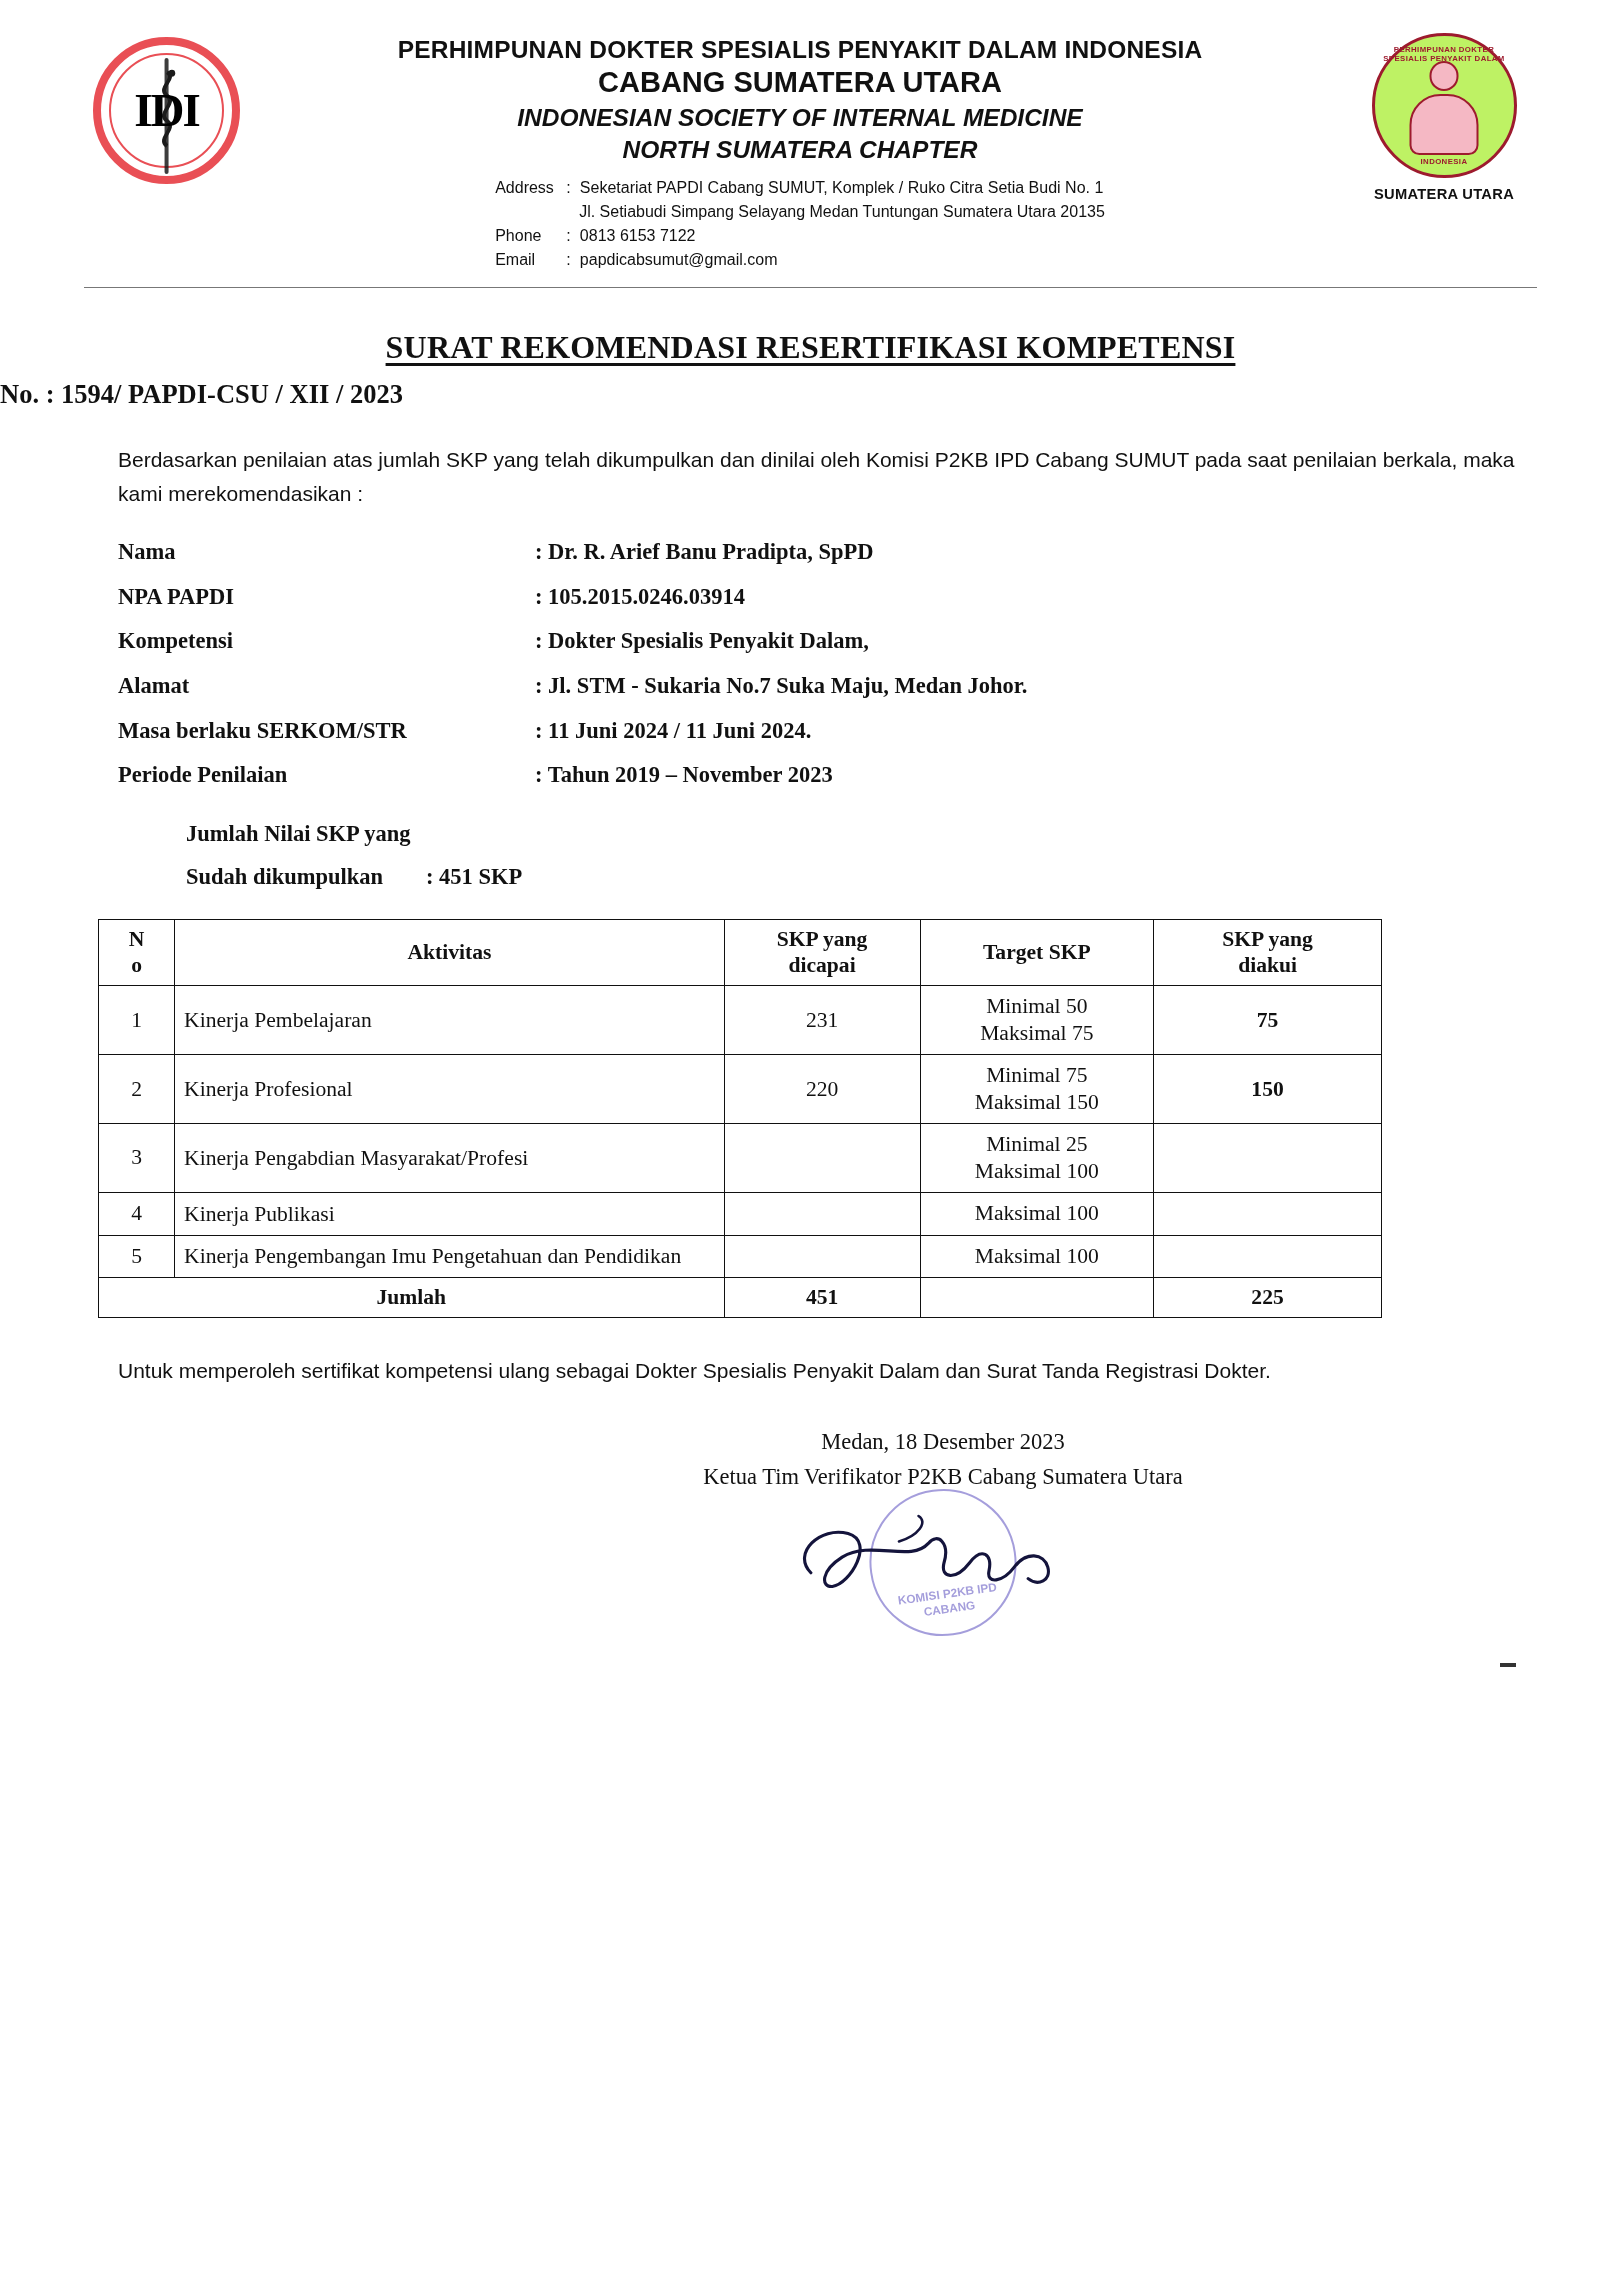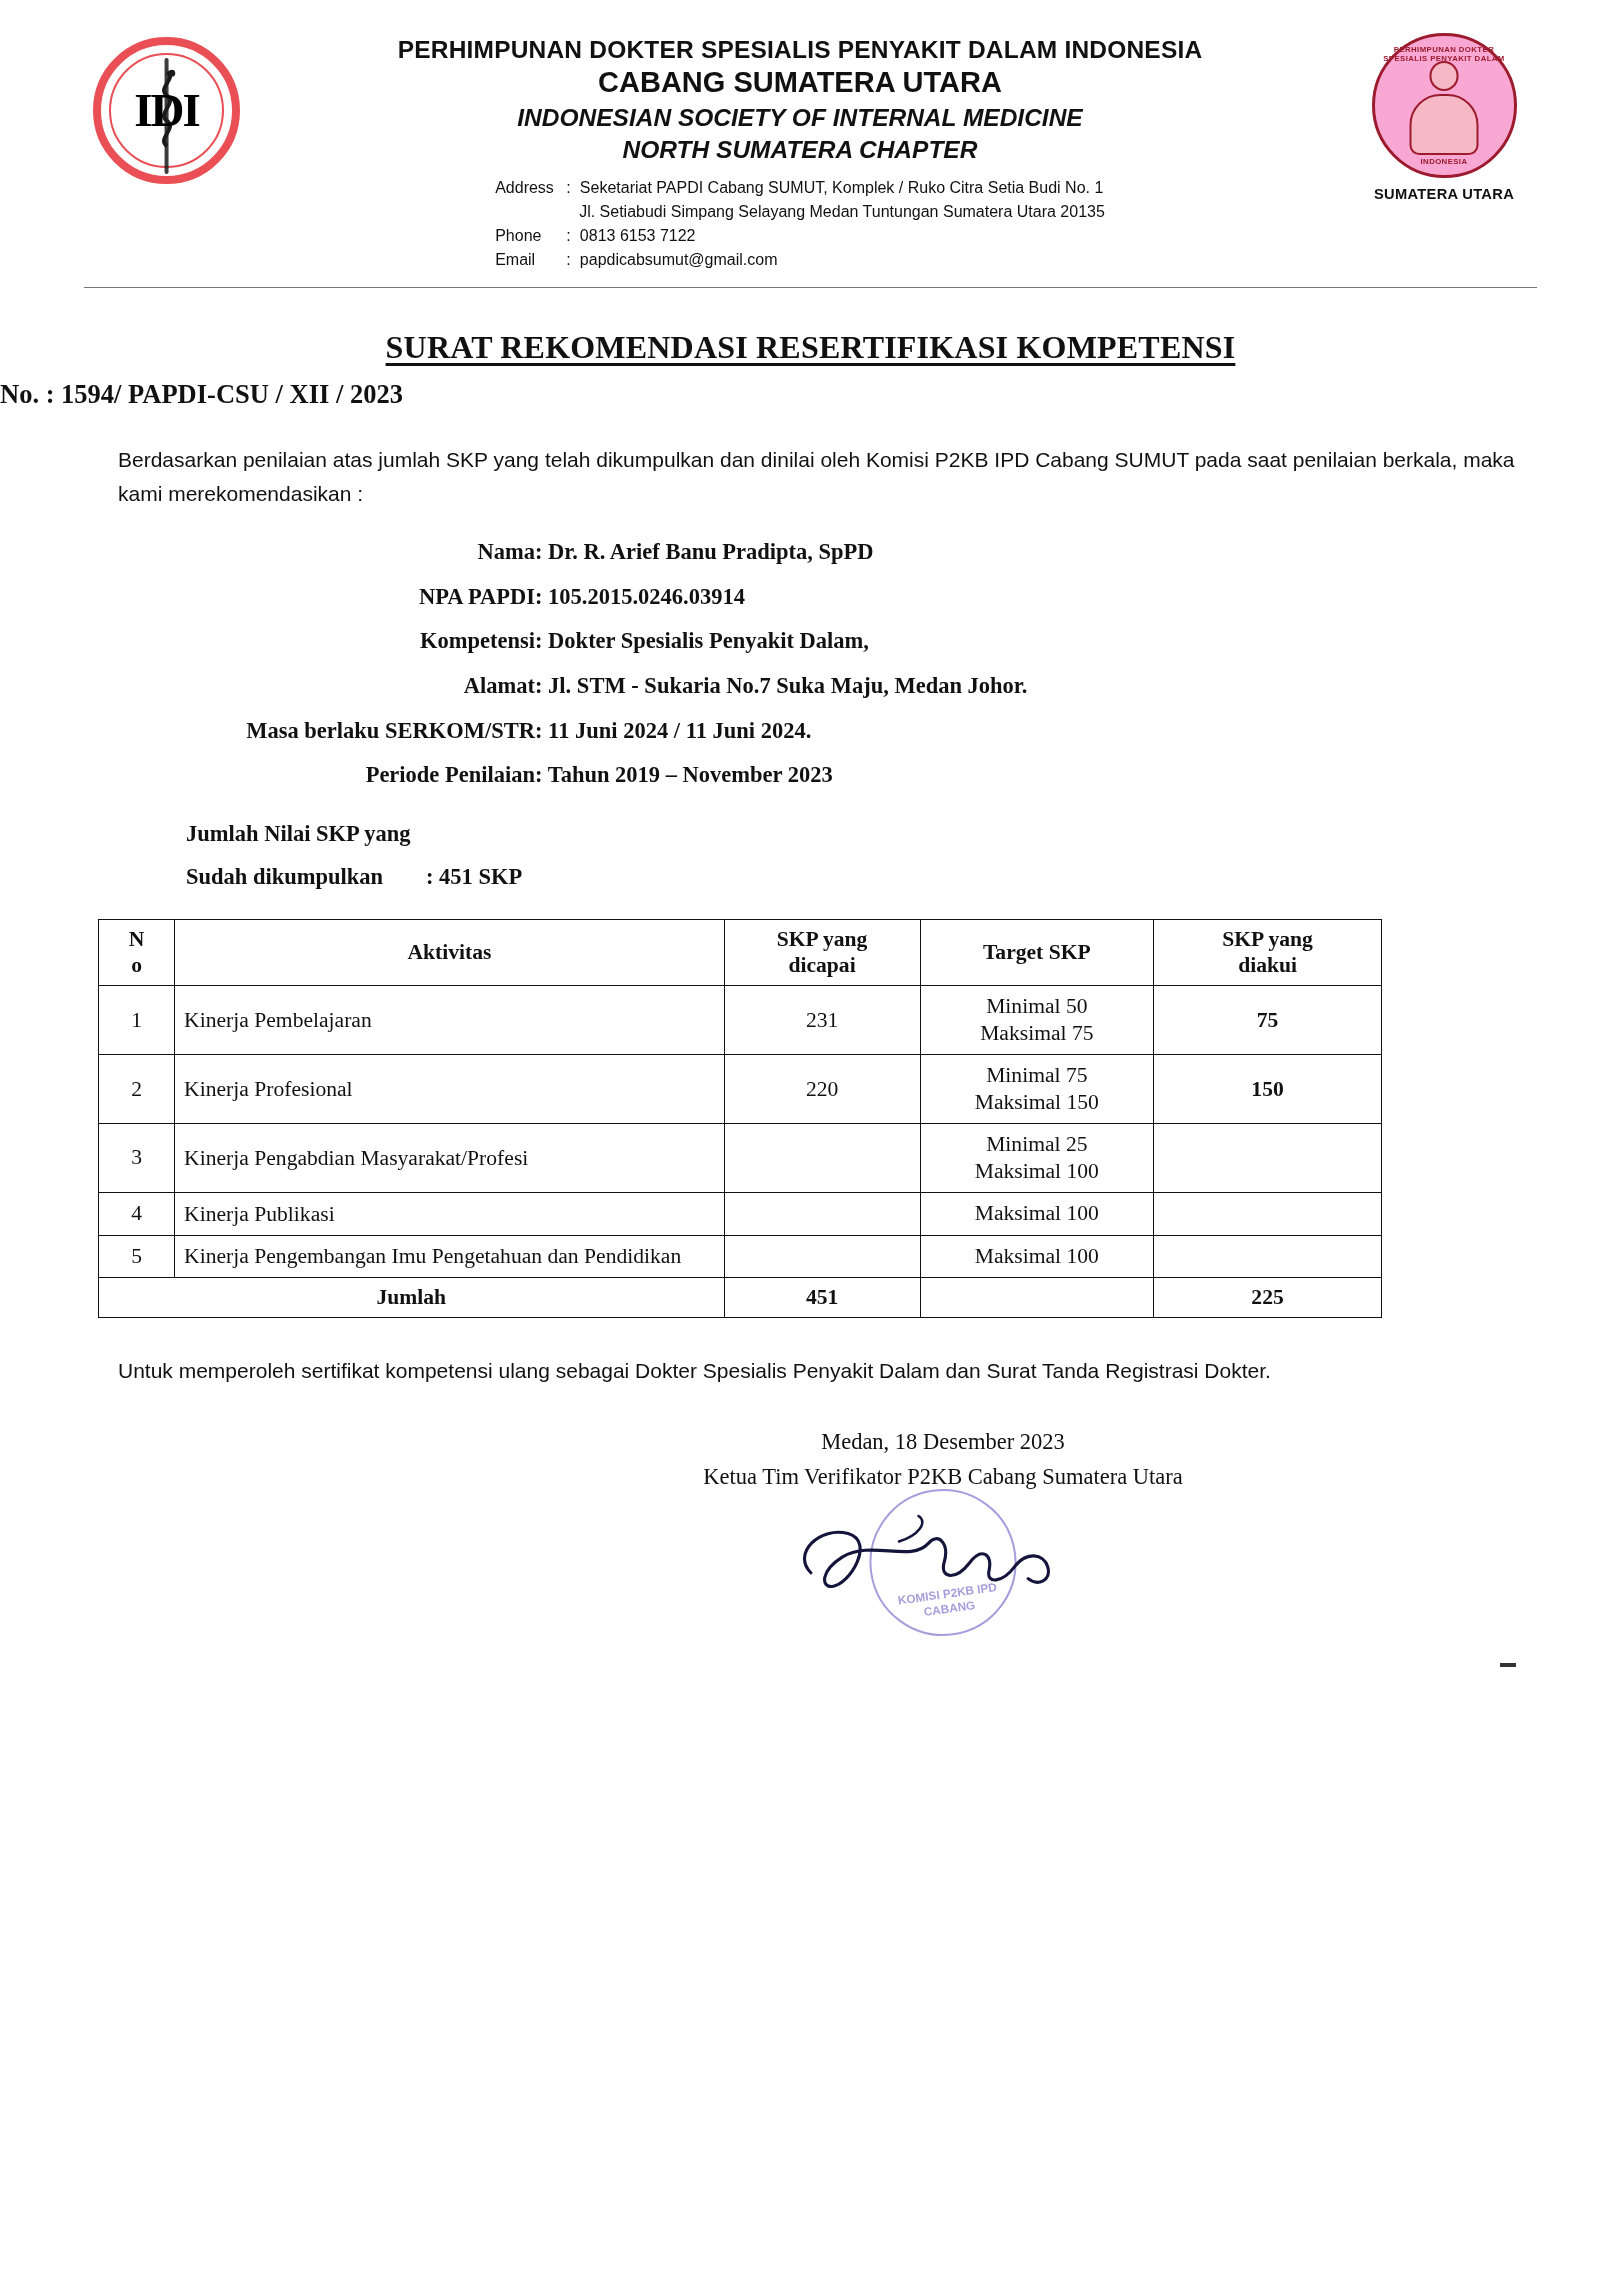--- a/index.html
+++ b/index.html
@@ -147,21 +147,21 @@
     text-align: center;
     padding-top: 3.9px;
   }
   .papdi-logo {
     width: 145px;
     height: 145px;
     border-radius: 50%;
     border: 3.9px solid #9d1b2e;
     margin: 0 auto;
     position: relative;
-    background: #f9a8d4;
+    background: #bef264;
     box-sizing: border-box;
   }
   .papdi-logo .ring-txt-top,
   .papdi-logo .ring-txt-bot {
     position: absolute;
     left: 0; right: 0;
     font-family: "Liberation Sans", sans-serif;
     font-size: 7.8px;
     font-weight: bold;
     color: #9d1b2e;
@@ -231,21 +231,20 @@
   }
 
   
   .fields {
     margin: 29px 0 0 118px;
   }
   .fields .frow {
     display: flex;
     align-items: baseline;
     margin-bottom: 18.6px;
-    text-align: right;
   }
   .fields .flabel {
     width: 417px;
     flex: 0 0 417px;
     font-weight: bold;
     font-size: 22.5px;
   }
   .fields .fvalue {
     font-size: 22.5px;
     font-weight: bold;

